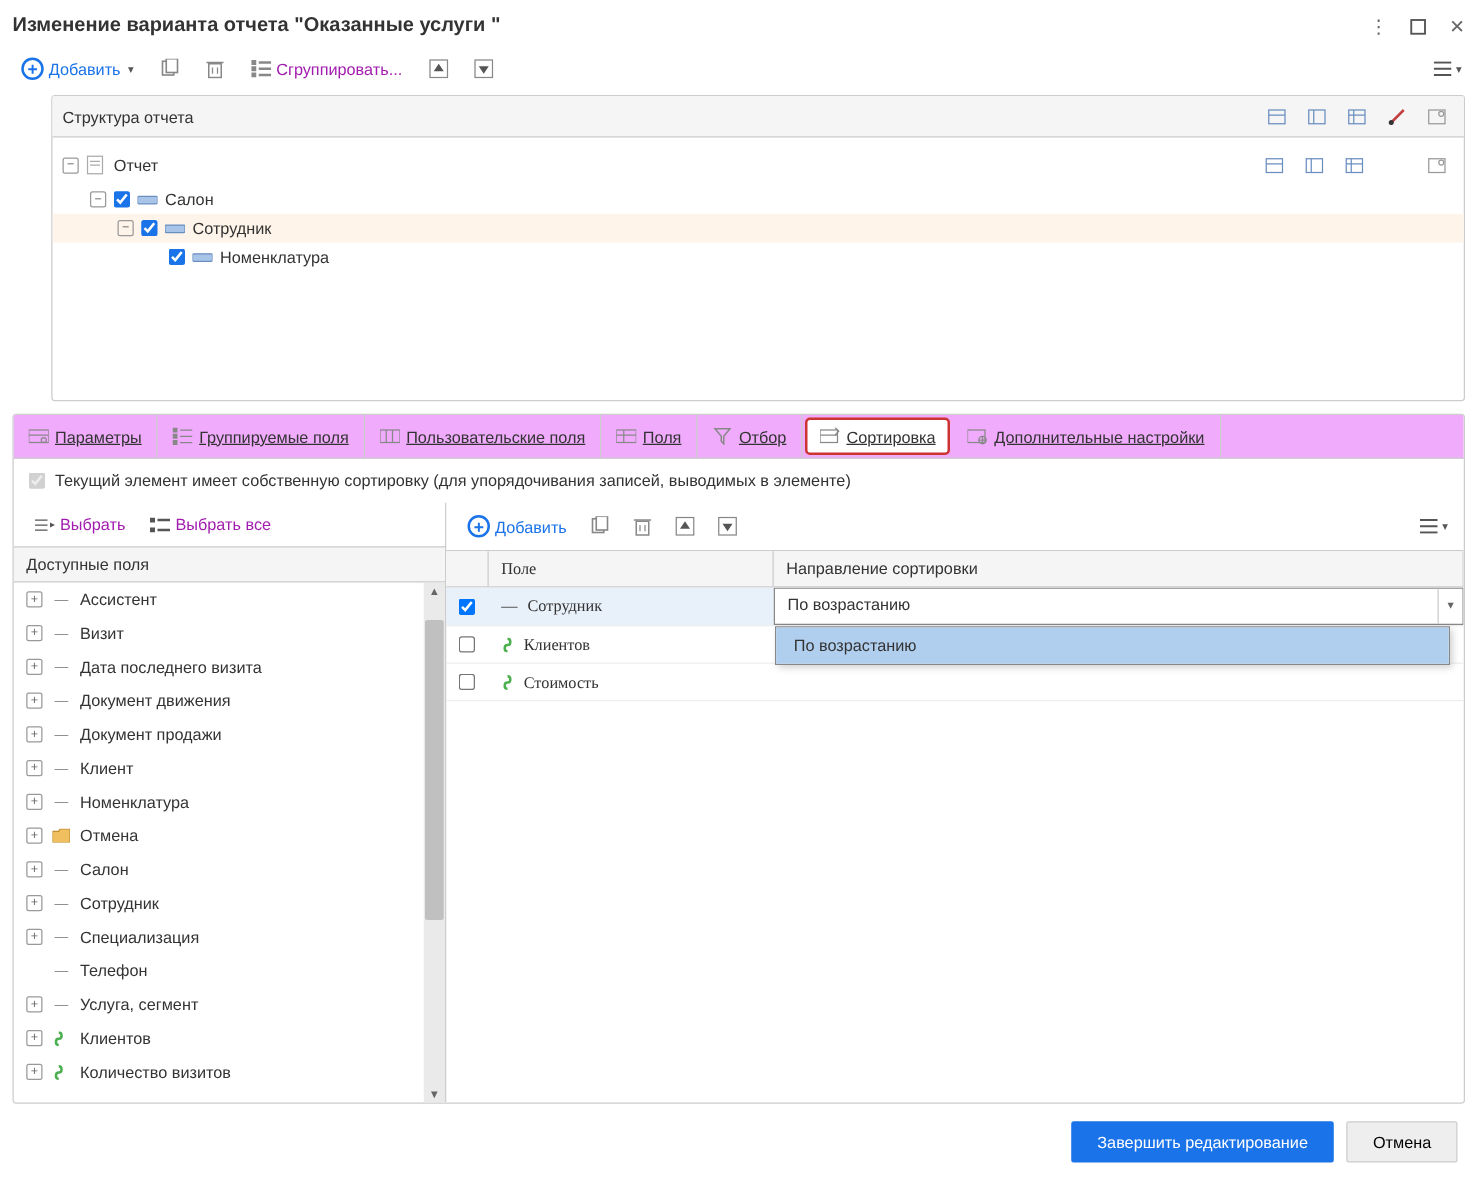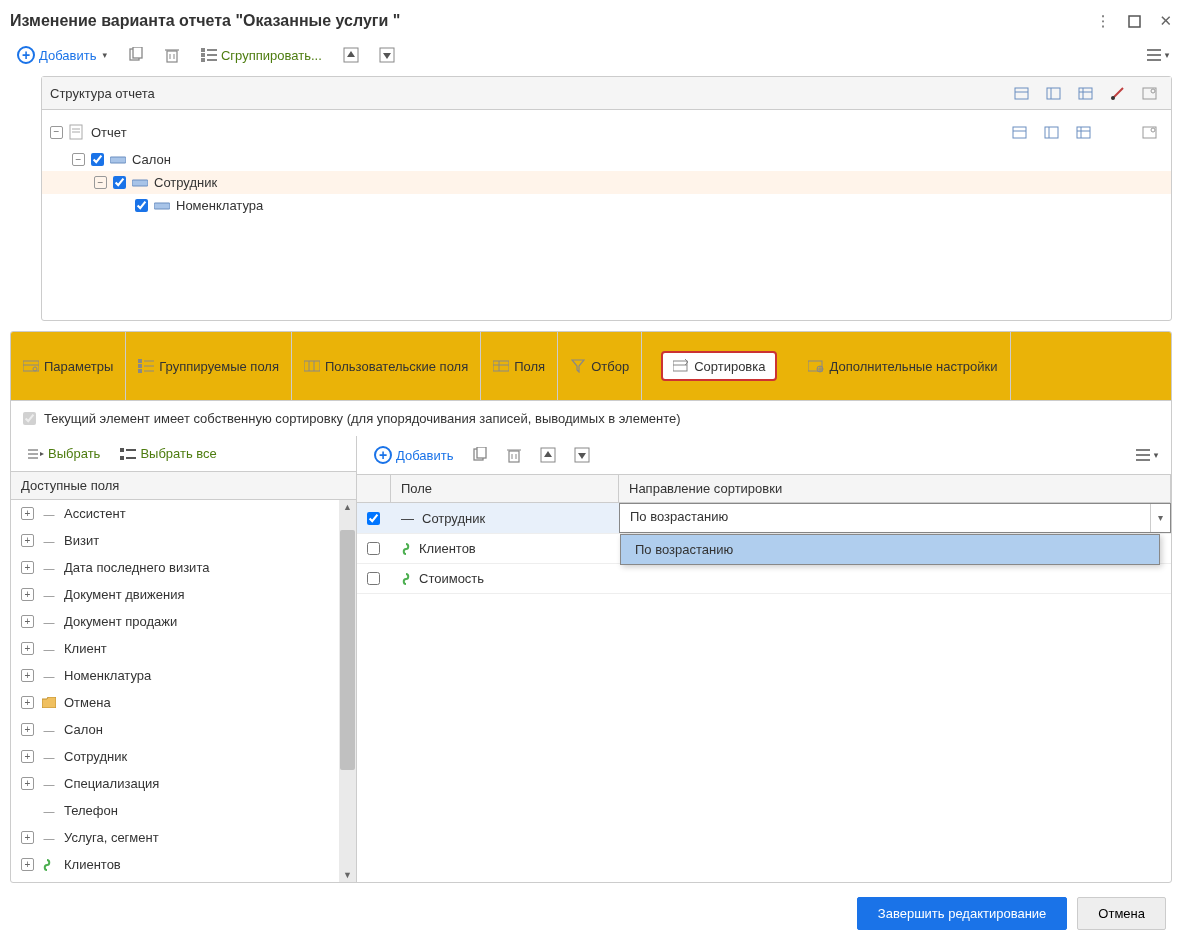--- a/index.html
+++ b/index.html
@@ -6,44 +6,44 @@
 body { font-family: Arial, sans-serif; font-size: 13px; color: #333; background: #fff; width: 1182px; height: 944px; overflow: hidden; }
 .window { display: flex; flex-direction: column; height: 100%; padding: 10px; }
 
 .titlebar { display: flex; justify-content: space-between; align-items: center; padding: 2px 0 10px; }
 .titlebar h1 { font-size: 16px; font-weight: bold; }
 .titlebar-controls { display: flex; gap: 18px; align-items: center; color: #666; }
 .titlebar-controls span { cursor: pointer; font-size: 15px; }
 
 .toolbar { display: flex; align-items: center; gap: 8px; padding: 2px 0 8px; }
 .toolbar-end { margin-left: auto; }
-.tbtn { display: inline-flex; align-items: center; gap: 4px; padding: 3px 6px; border: 1px solid transparent; background: transparent; cursor: pointer; color: #4d7c0f; font-size: 13px; border-radius: 3px; }
+.tbtn { display: inline-flex; align-items: center; gap: 4px; padding: 3px 6px; border: 1px solid transparent; background: transparent; cursor: pointer; color: #a21caf; font-size: 13px; border-radius: 3px; }
 .icon-btn { width: 28px; height: 24px; display: inline-flex; justify-content: center; align-items: center; cursor: pointer; color: #555; border: 1px solid transparent; border-radius: 3px; }
 .add-link { color: #1a73e8; }
 .add-icon { width: 18px; height: 18px; border: 2px solid #1a73e8; border-radius: 50%; display: inline-flex; justify-content: center; align-items: center; color: #1a73e8; font-weight: bold; font-size: 14px; line-height: 1; }
 .dropdown-caret { font-size: 9px; color: #555; margin-left: 2px; }
 
 .panel { border: 1px solid #ccc; border-radius: 3px; margin-left: 31px; }
 .panel-header { display: flex; align-items: center; justify-content: space-between; background: #f5f5f5; border-bottom: 1px solid #ccc; padding: 4px 8px; }
 .panel-header-right { display: flex; gap: 4px; }
 
 .structure-block { flex: 0 0 245px; display: flex; flex-direction: column; margin-bottom: 10px; }
 .structure-tree { flex: 1; overflow: auto; padding: 6px 0; }
 .tree-row { display: flex; align-items: center; padding: 4px 8px; gap: 6px; }
 .tree-row .expand { width: 13px; height: 13px; border: 1px solid #999; display: inline-flex; justify-content: center; align-items: center; font-size: 10px; line-height: 1; color: #666; cursor: pointer; border-radius: 2px; }
 .tree-row .icon { width: 16px; text-align: center; font-size: 12px; color: #888; }
 .tree-row input[type=checkbox] { accent-color: #1a73e8; }
 .tree-row.selected { background: #fff4ea; }
 .tree-row.report-row { justify-content: space-between; }
 .tree-row-left { display: flex; align-items: center; gap: 6px; }
 
 .main-panel { flex: 1; display: flex; flex-direction: column; border: 1px solid #ccc; border-radius: 3px; overflow: hidden; }
-.tabs { display: flex; border-bottom: 1px solid #ccc; background: #eab308; }
+.tabs { display: flex; border-bottom: 1px solid #ccc; background: #f0abfc; text-decoration: underline; }
 .tab { display: flex; align-items: center; gap: 5px; padding: 8px 12px; border-right: 1px solid #ccc; cursor: pointer; font-size: 13px; }
-.tab.active { border: 2px solid #c33; border-radius: 4px; margin: 19px; padding: 5px 10px; background: #fff; }
+.tab.active { border: 2px solid #c33; border-radius: 4px; margin: 2px; padding: 5px 10px; background: #fff; }
 .tab-icon { width: 16px; height: 16px; display: inline-flex; justify-content: center; align-items: center; color: #888; }
 
 .sort-note { padding: 10px 12px; display: flex; align-items: center; gap: 8px; }
 .sort-note input[type=checkbox] { accent-color: #999; }
 
 .split { display: flex; flex: 1; overflow: hidden; }
 .split-left { width: 346px; border-right: 1px solid #ccc; display: flex; flex-direction: column; }
 .split-right { flex: 1; display: flex; flex-direction: column; position: relative; }
 
 .sub-toolbar { display: flex; align-items: center; gap: 6px; padding: 6px 10px; }
@@ -59,21 +59,21 @@
 .list-row .expand { width: 13px; height: 13px; border: 1px solid #999; display: inline-flex; justify-content: center; align-items: center; font-size: 10px; line-height: 1; color: #666; cursor: pointer; border-radius: 2px; }
 .list-row .expand.empty { border: none; }
 .list-row .field-icon { width: 14px; text-align: center; font-size: 11px; color: #888; }
 .list-row .field-icon.folder { color: #e0a030; }
 .list-row .field-icon.sum { color: #4caf50; }
 
 .grid { display: flex; flex-direction: column; flex: 1; border-top: 1px solid #ccc; }
 .grid-header { display: flex; background: #f5f5f5; border-bottom: 1px solid #ccc; }
 .grid-header .cell { padding: 6px 10px; border-right: 1px solid #ccc; }
 .cell-check { width: 34px; }
-.cell-field { flex: 0 0 228px; }
+.cell-field { flex: 0 0 228px; font-family: Liberation Serif, serif; }
 .cell-dir { flex: 1; position: relative; }
 .grid-body { flex: 1; overflow: auto; }
 .grid-row { display: flex; border-bottom: 1px solid #eee; align-items: center; min-height: 30px; }
 .grid-row.selected { background: #e8f0fa; }
 .grid-row .cell { padding: 5px 10px; display: flex; align-items: center; gap: 8px; }
 .grid-row .cell-dir { padding: 0; }
 .dir-value { padding: 5px 10px; flex: 1; }
 .dir-dropdown-btn { width: 20px; text-align: center; cursor: pointer; color: #666; border-left: 1px solid #ccc; height: 28px; line-height: 28px; font-size: 10px; }
 
 .dropdown-menu { position: absolute; top: 30px; left: 0; right: 10px; background: #fff; border: 1px solid #888; box-shadow: 2px 2px 6px rgba(0,0,0,0.2); z-index: 10; }

